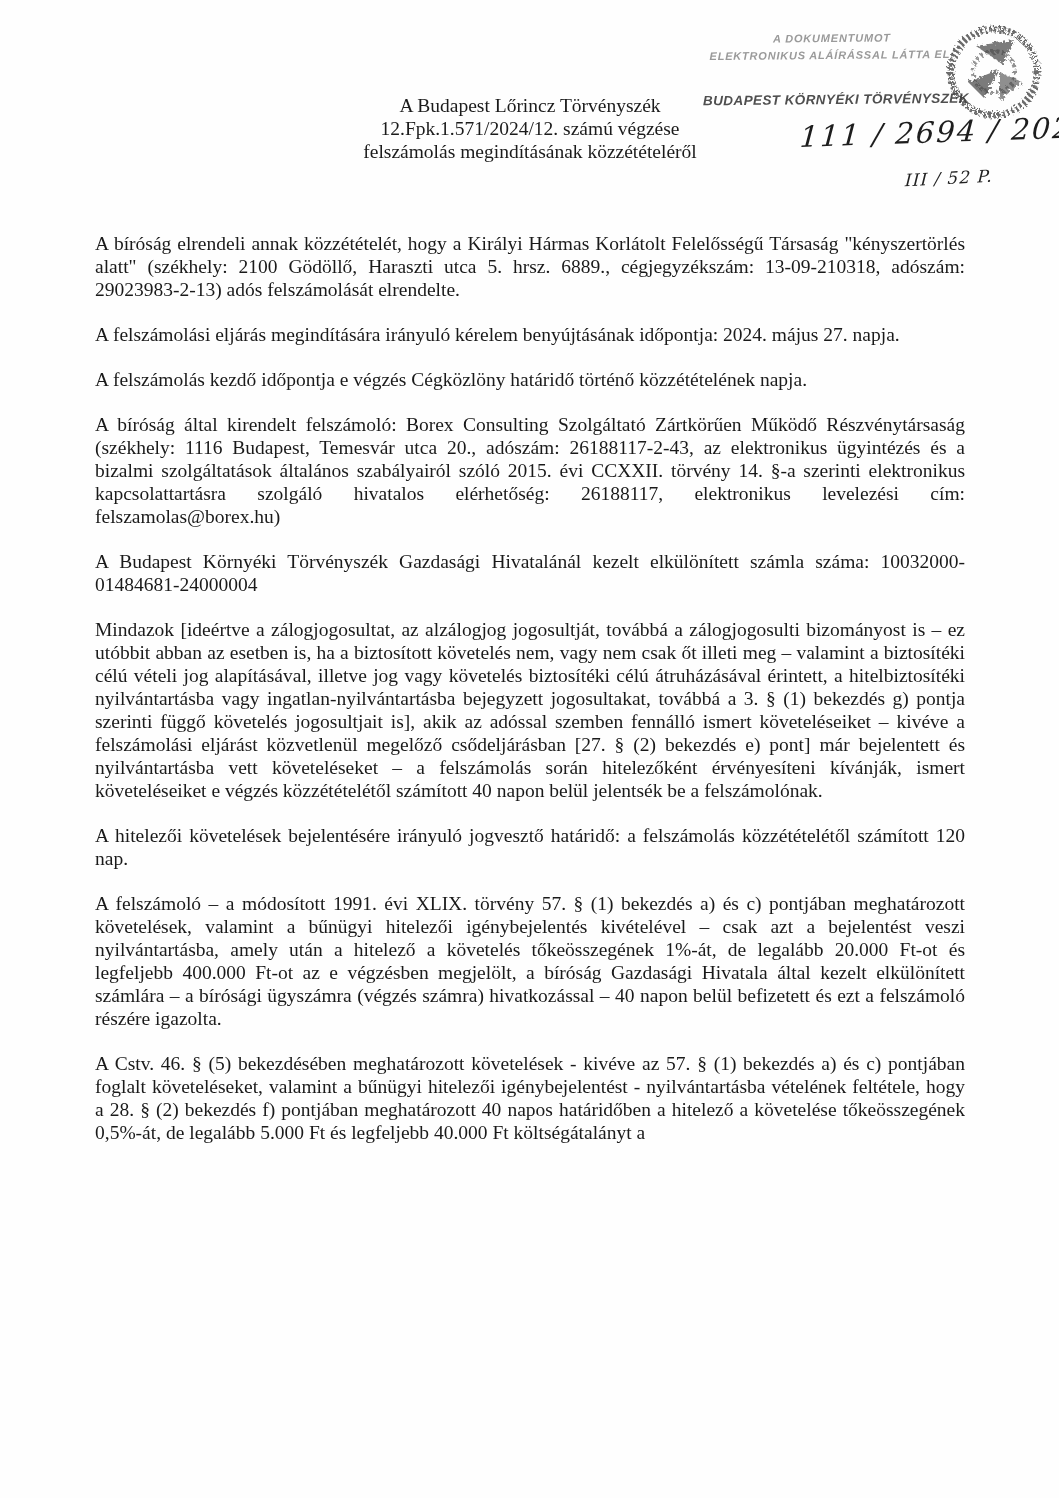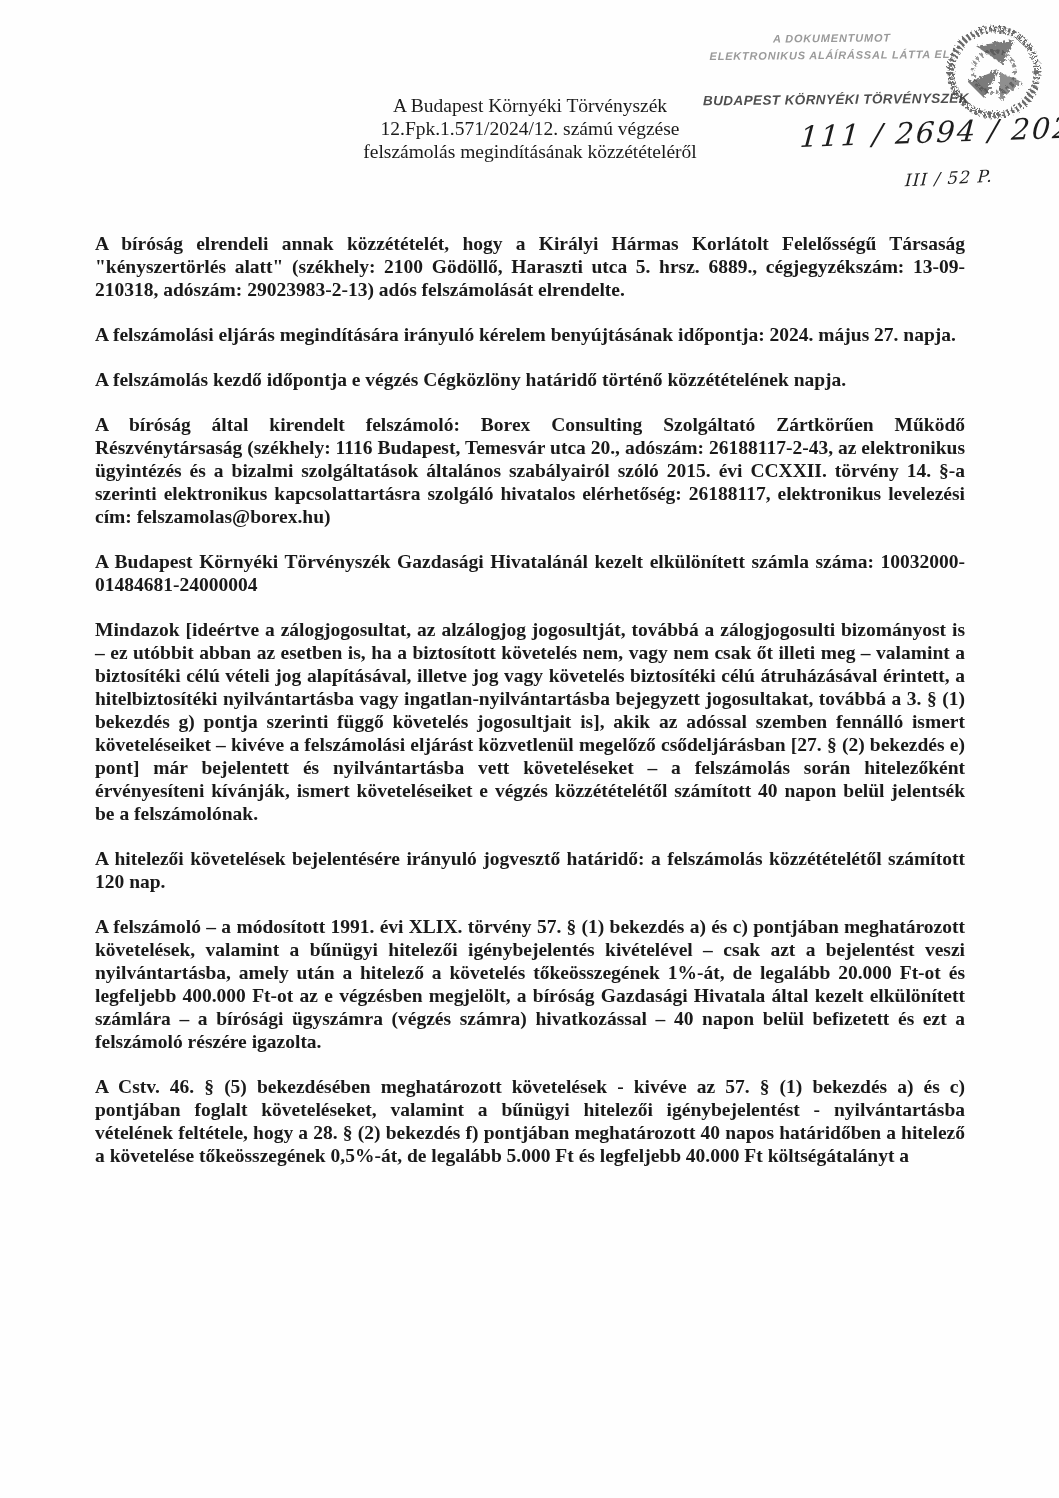--- a/index.html
+++ b/index.html
@@ -62,21 +62,20 @@
     text-align: center;
     font-size: 19.5px; line-height: 23px; color: #1b1b1b;
   }
 
   
   .body-block {
     position: absolute; left: 95px; top: 232px; width: 870px;
     font-size: 19.5px; line-height: 23px;
     text-align: justify;
     color: #1a1a1a;
-    font-weight: bold;
   }
   .body-block p { margin: 0 0 22px 0; }
 </style>
 </head>
 <body>
 
 <div class="page">
 
   <div class="esign-stamp">
     <div>A DOKUMENTUMOT</div>
@@ -100,21 +99,21 @@
         <circle cx="54" cy="50" r="43" fill="none" stroke="#3a3a3a" stroke-width="7" stroke-dasharray="2.5 2.2" opacity="0.75"></circle>
         <path d="M36 24 L74 18 L62 42 Z" fill="#424242" opacity="0.7"></path>
         <path d="M28 60 L58 48 L44 76 Z" fill="#424242" opacity="0.7"></path>
         <path d="M60 50 L82 60 L60 78 Z" fill="#424242" opacity="0.6"></path>
         <circle cx="54" cy="50" r="21" fill="none" stroke="#4a4a4a" stroke-width="4" stroke-dasharray="3 2.6" opacity="0.6"></circle>
       </g>
     </svg>
   </div>
 
   <div class="title-block">
-    <div>A Budapest Környéki Törvényszék</div>
+    <div>A Budapest Lőrincz Törvényszék</div>
     <div>12.Fpk.1.571/2024/12. számú végzése</div>
     <div>felszámolás megindításának közzétételéről</div>
   </div>
 
   <div class="body-block">
     <p>A bíróság elrendeli annak közzétételét, hogy a Királyi Hármas Korlátolt Felelősségű Társaság "kényszertörlés alatt" (székhely: 2100 Gödöllő, Haraszti utca 5. hrsz. 6889., cégjegyzékszám: 13-09-210318, adószám: 29023983-2-13) adós felszámolását elrendelte.</p>
     <p>A felszámolási eljárás megindítására irányuló kérelem benyújtásának időpontja: 2024. május 27. napja.</p>
     <p>A felszámolás kezdő időpontja e végzés Cégközlöny határidő történő közzétételének napja.</p>
     <p>A bíróság által kirendelt felszámoló: Borex Consulting Szolgáltató Zártkörűen Működő Részvénytársaság (székhely: 1116 Budapest, Temesvár utca 20., adószám: 26188117-2-43, az elektronikus ügyintézés és a bizalmi szolgáltatások általános szabályairól szóló 2015. évi CCXXII. törvény 14. §-a szerinti elektronikus kapcsolattartásra szolgáló hivatalos elérhetőség: 26188117, elektronikus levelezési cím: felszamolas@borex.hu)</p>
     <p>A Budapest Környéki Törvényszék Gazdasági Hivatalánál kezelt elkülönített számla száma: 10032000-01484681-24000004</p>

